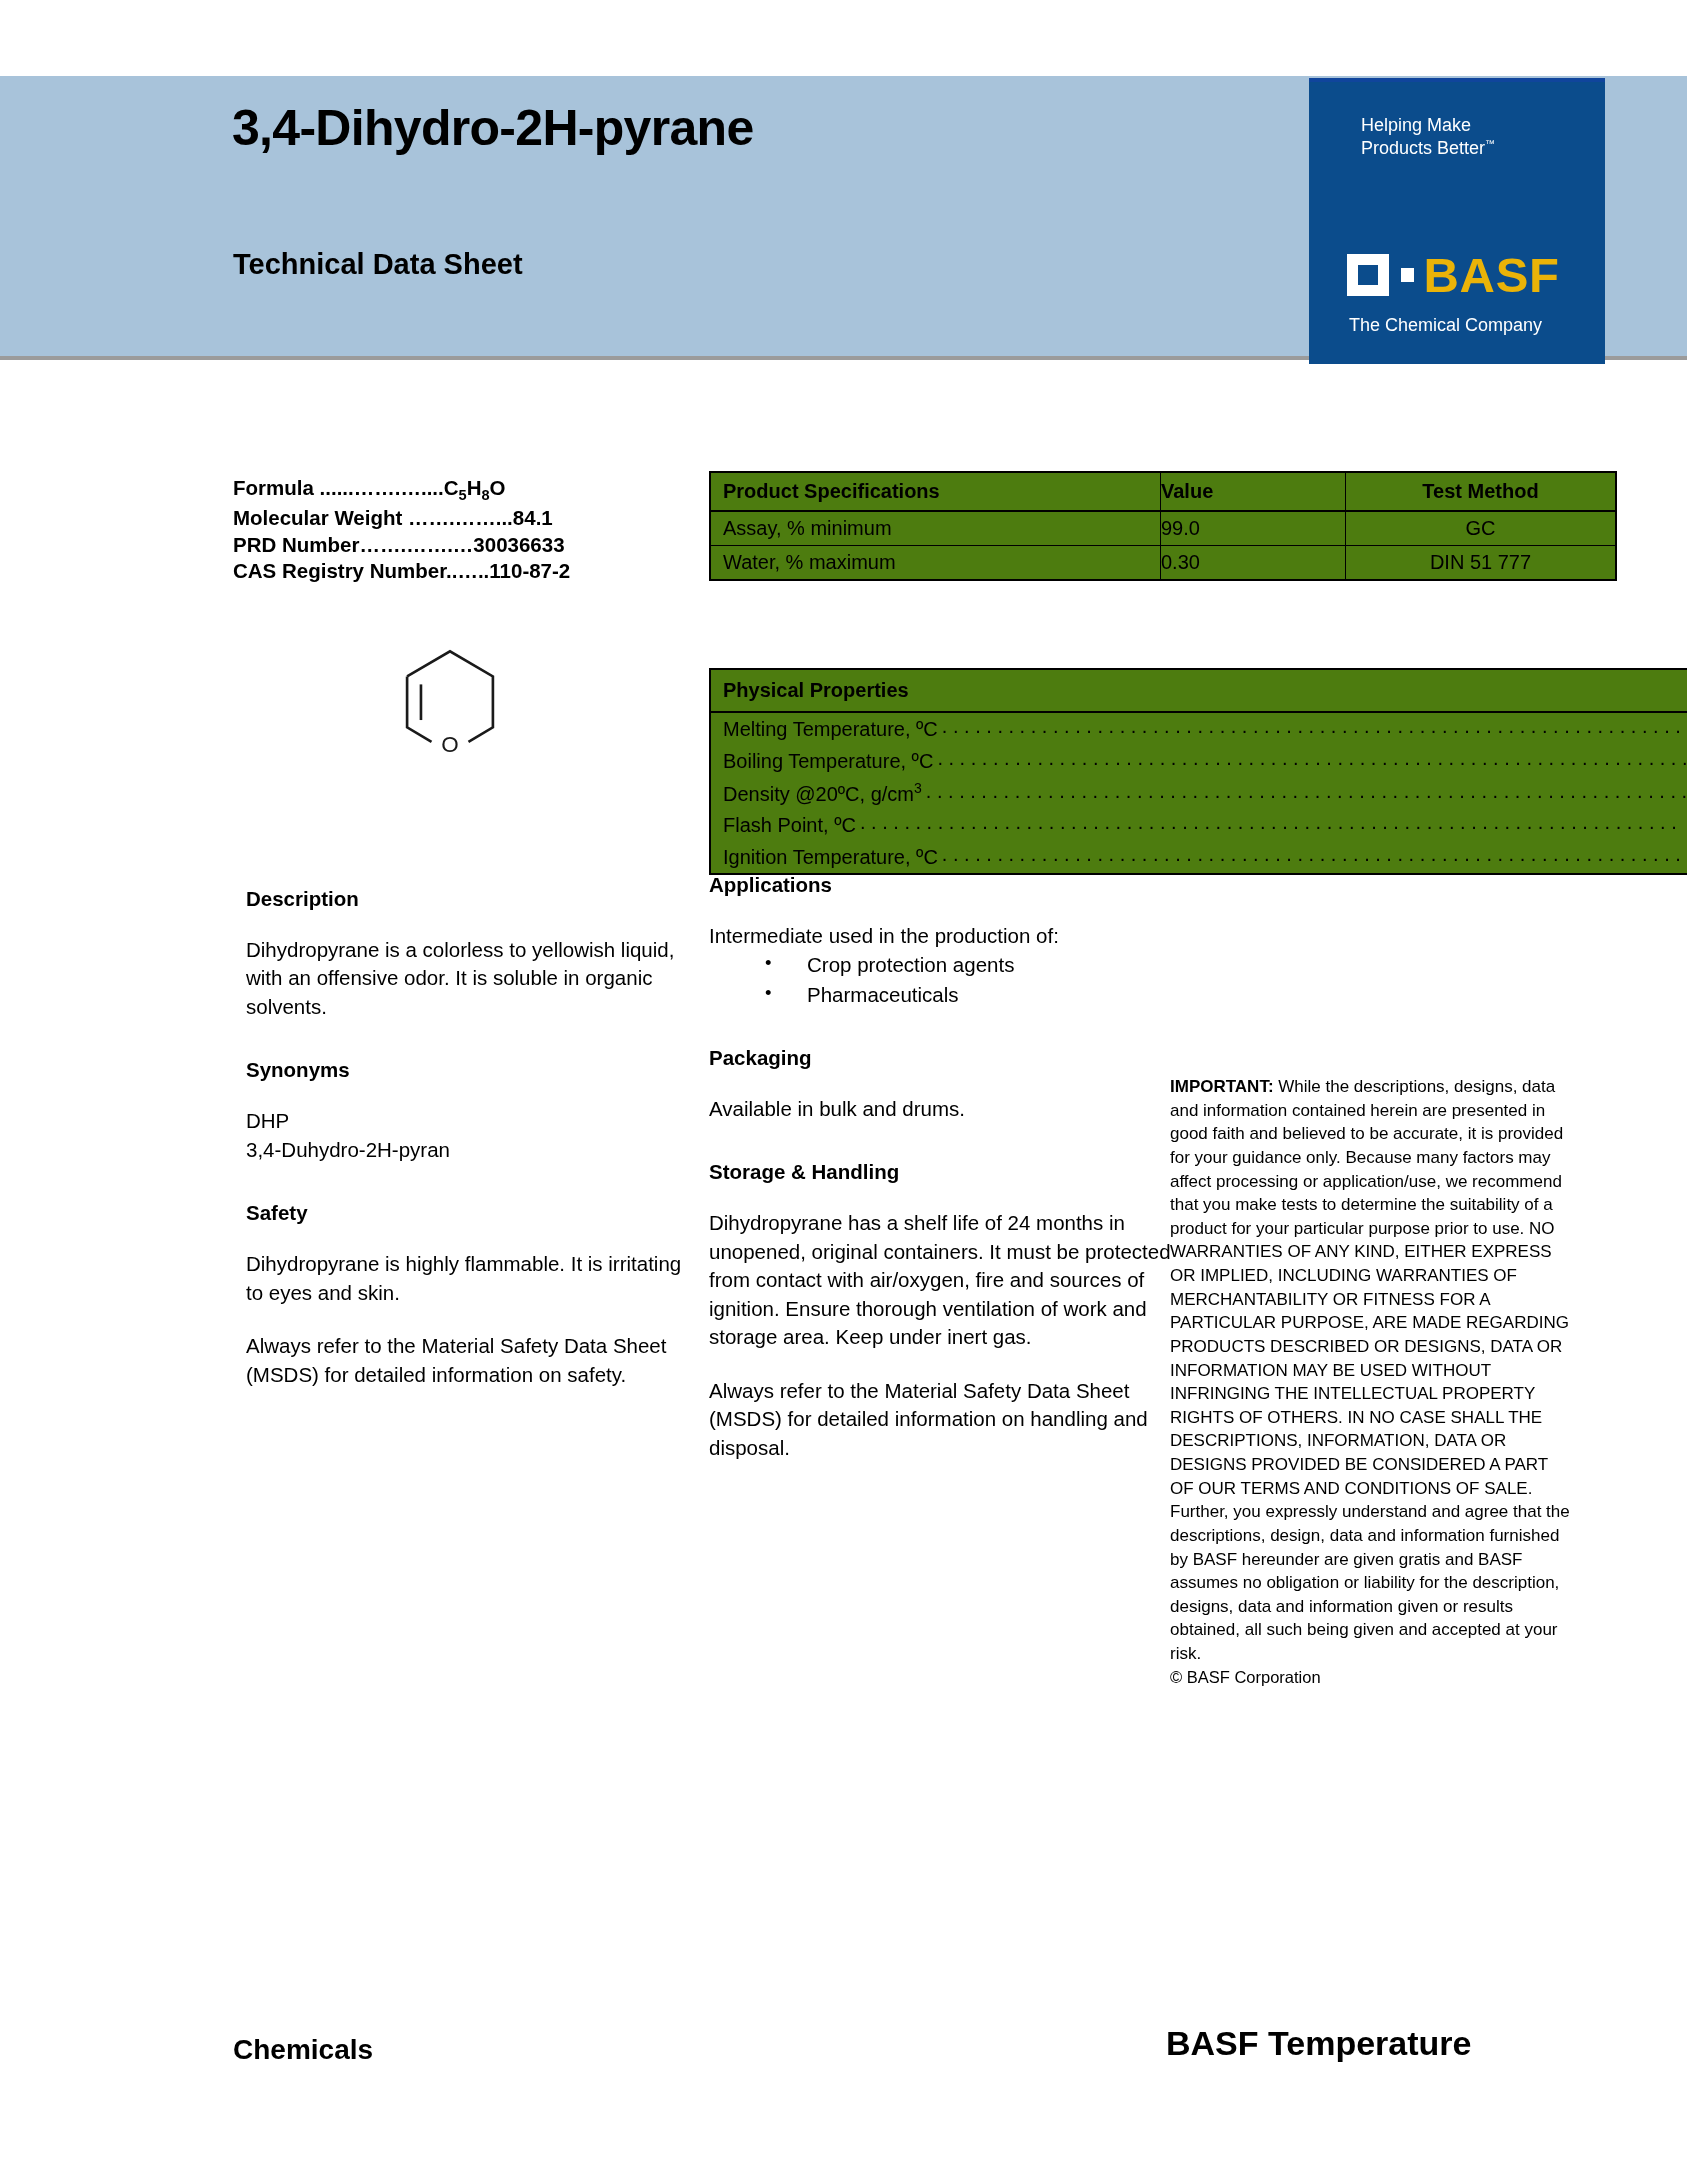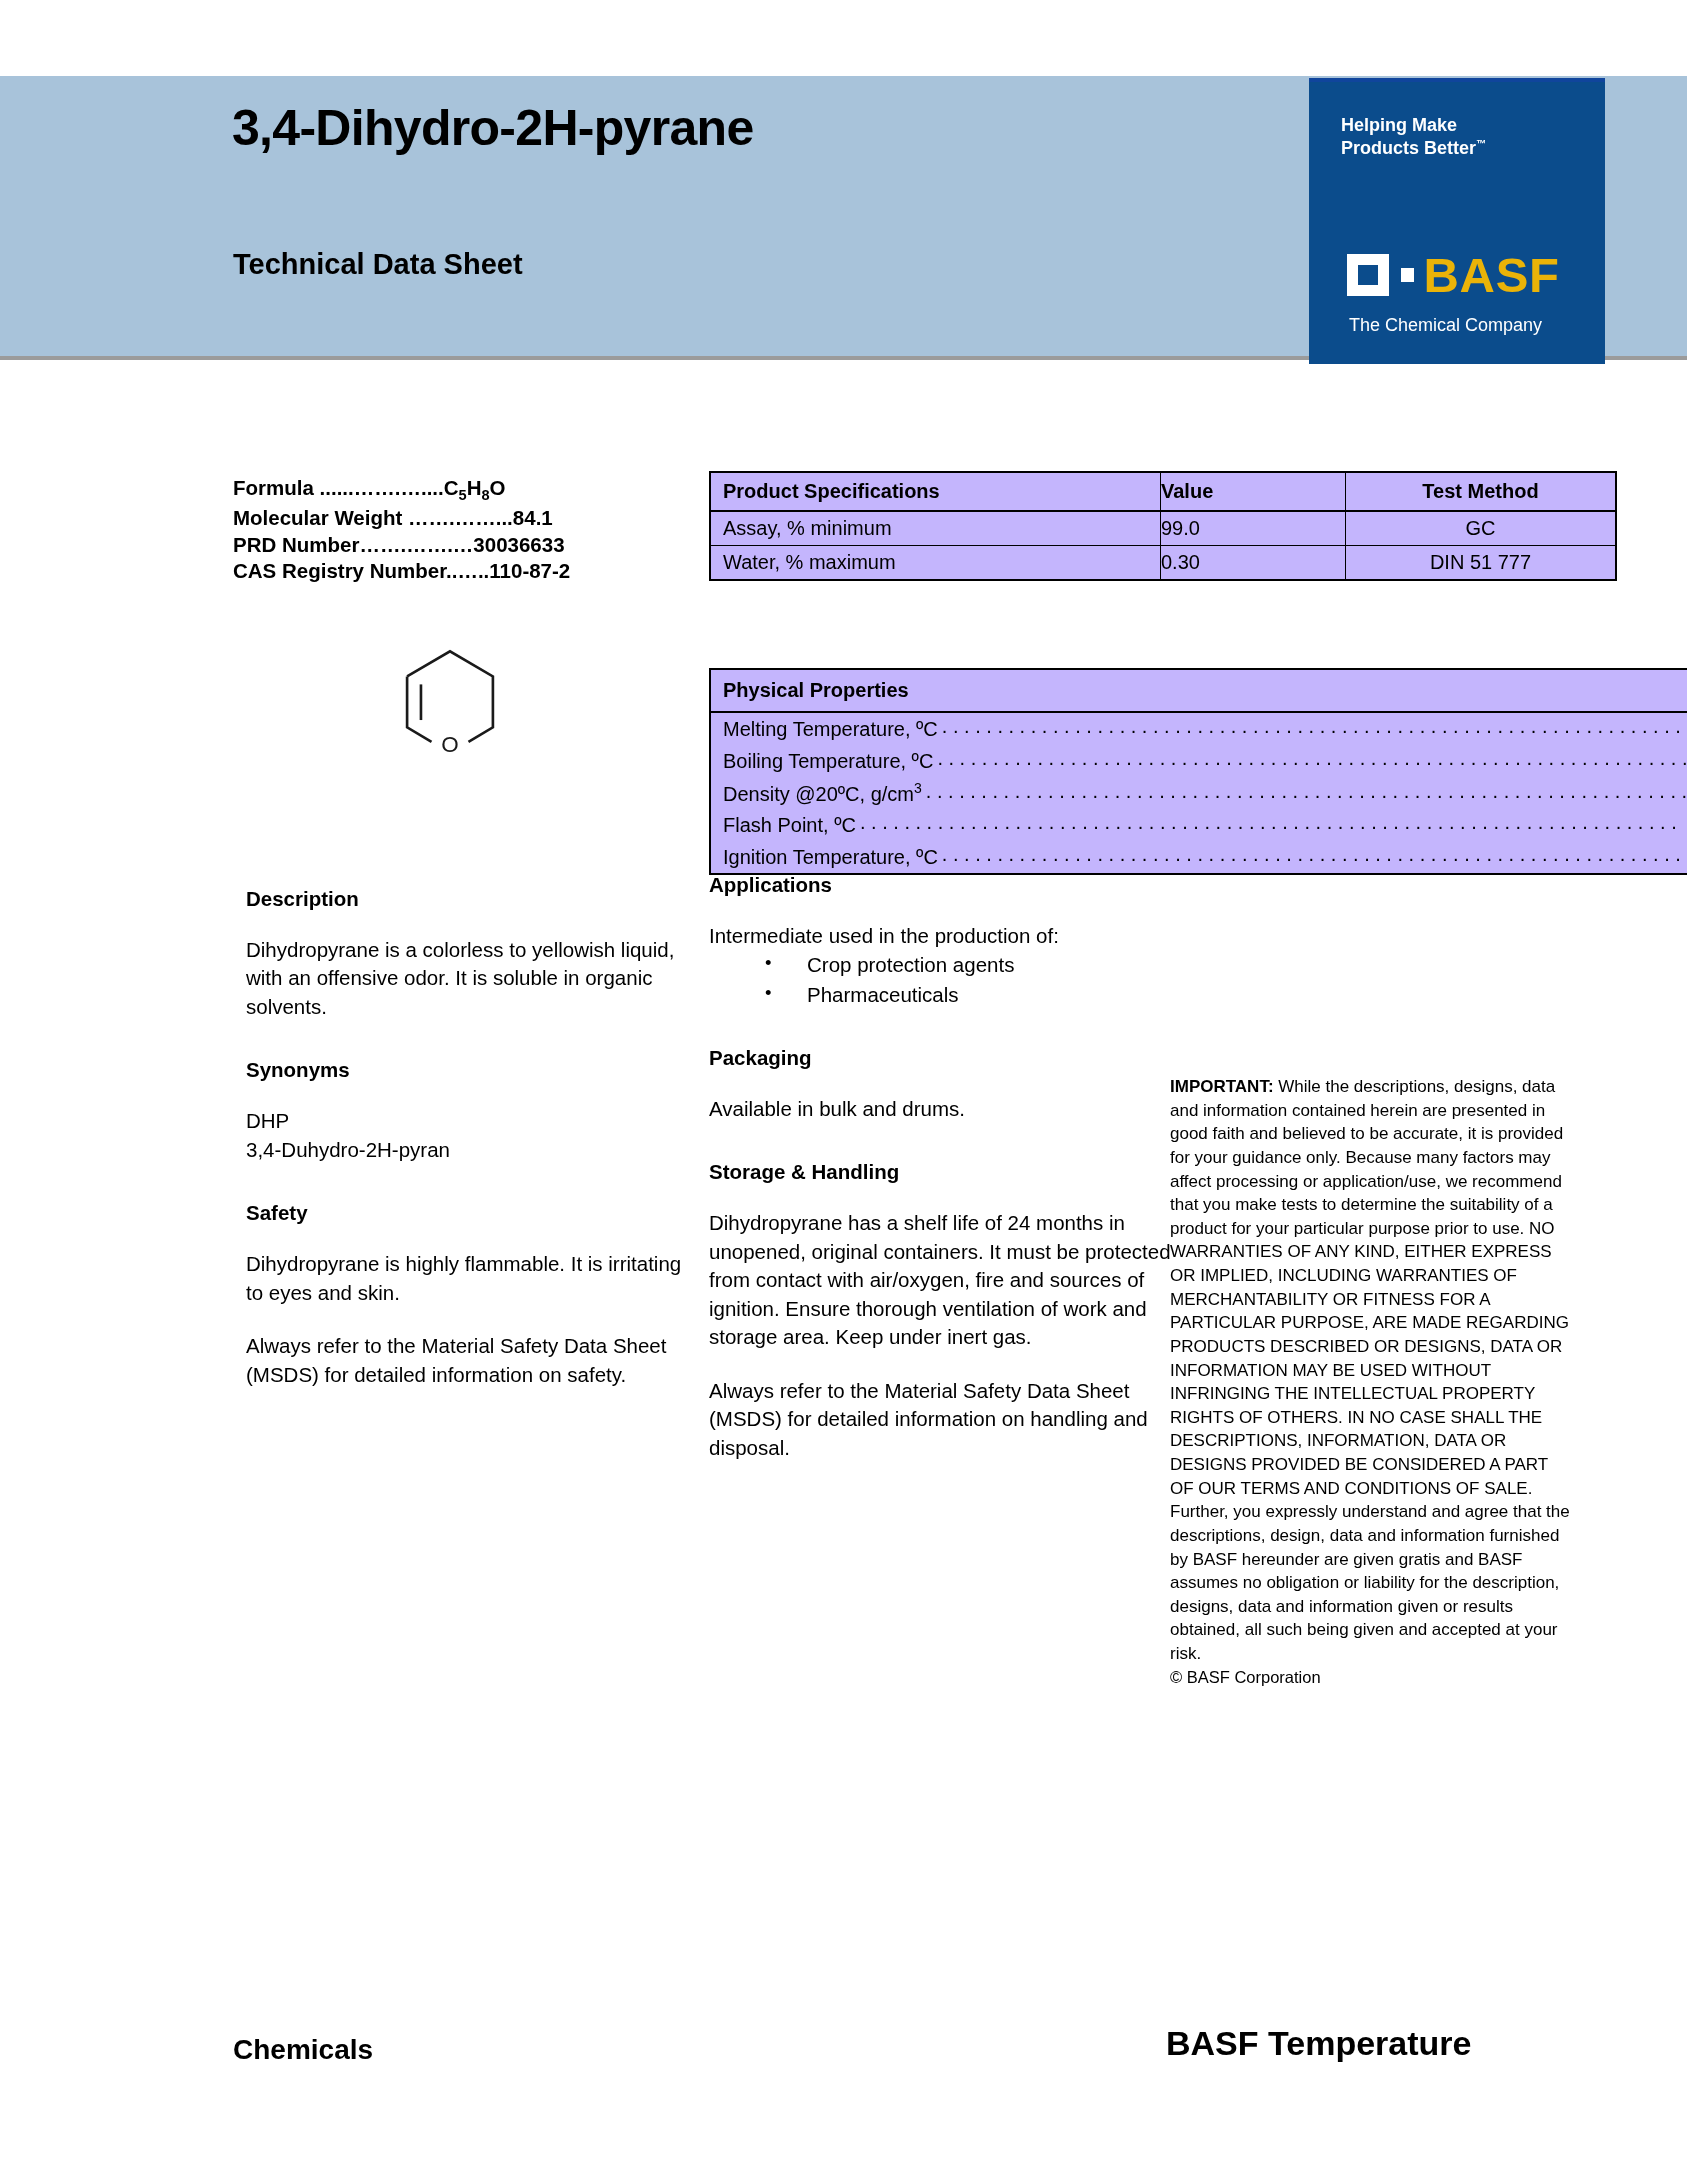--- a/index.html
+++ b/index.html
@@ -54,26 +54,26 @@
     left: 1309px;
     top: 78px;
     width: 296px;
     height: 286px;
     background: #0b4c8c;
     box-sizing: border-box;
     border-top: 4.6px solid #10459c;
   }
   #logo-tagline {
     position: absolute;
-    left: 32px;
+    left: 52px;
     top: 32px;
     font-size: 18px;
     line-height: 1.28;
     color: #ffffff;
-    font-weight: bold;
+    font-weight: normal;
     white-space: pre-line;
   }
   #logo-tagline .tm {
     font-size: 10px;
     vertical-align: super;
   }
   #logo-lockup {
     position: absolute;
     left: 38px;
     top: 171px;
@@ -137,21 +137,21 @@
     top: 638px;
     width: 198px;
     height: 139px;
   }
 
   
   .data-table {
     position: absolute;
     border-collapse: collapse;
     border: 2px solid #000;
-    background: #c4b5fd;
+    background: #4d7c0f;
     font-size: 20px;
   }
   .data-table td, .data-table th {
     border: 1.3px solid #000;
     padding: 0;
     font-weight: normal;
     vertical-align: middle;
   }
 
   #spec-table {

